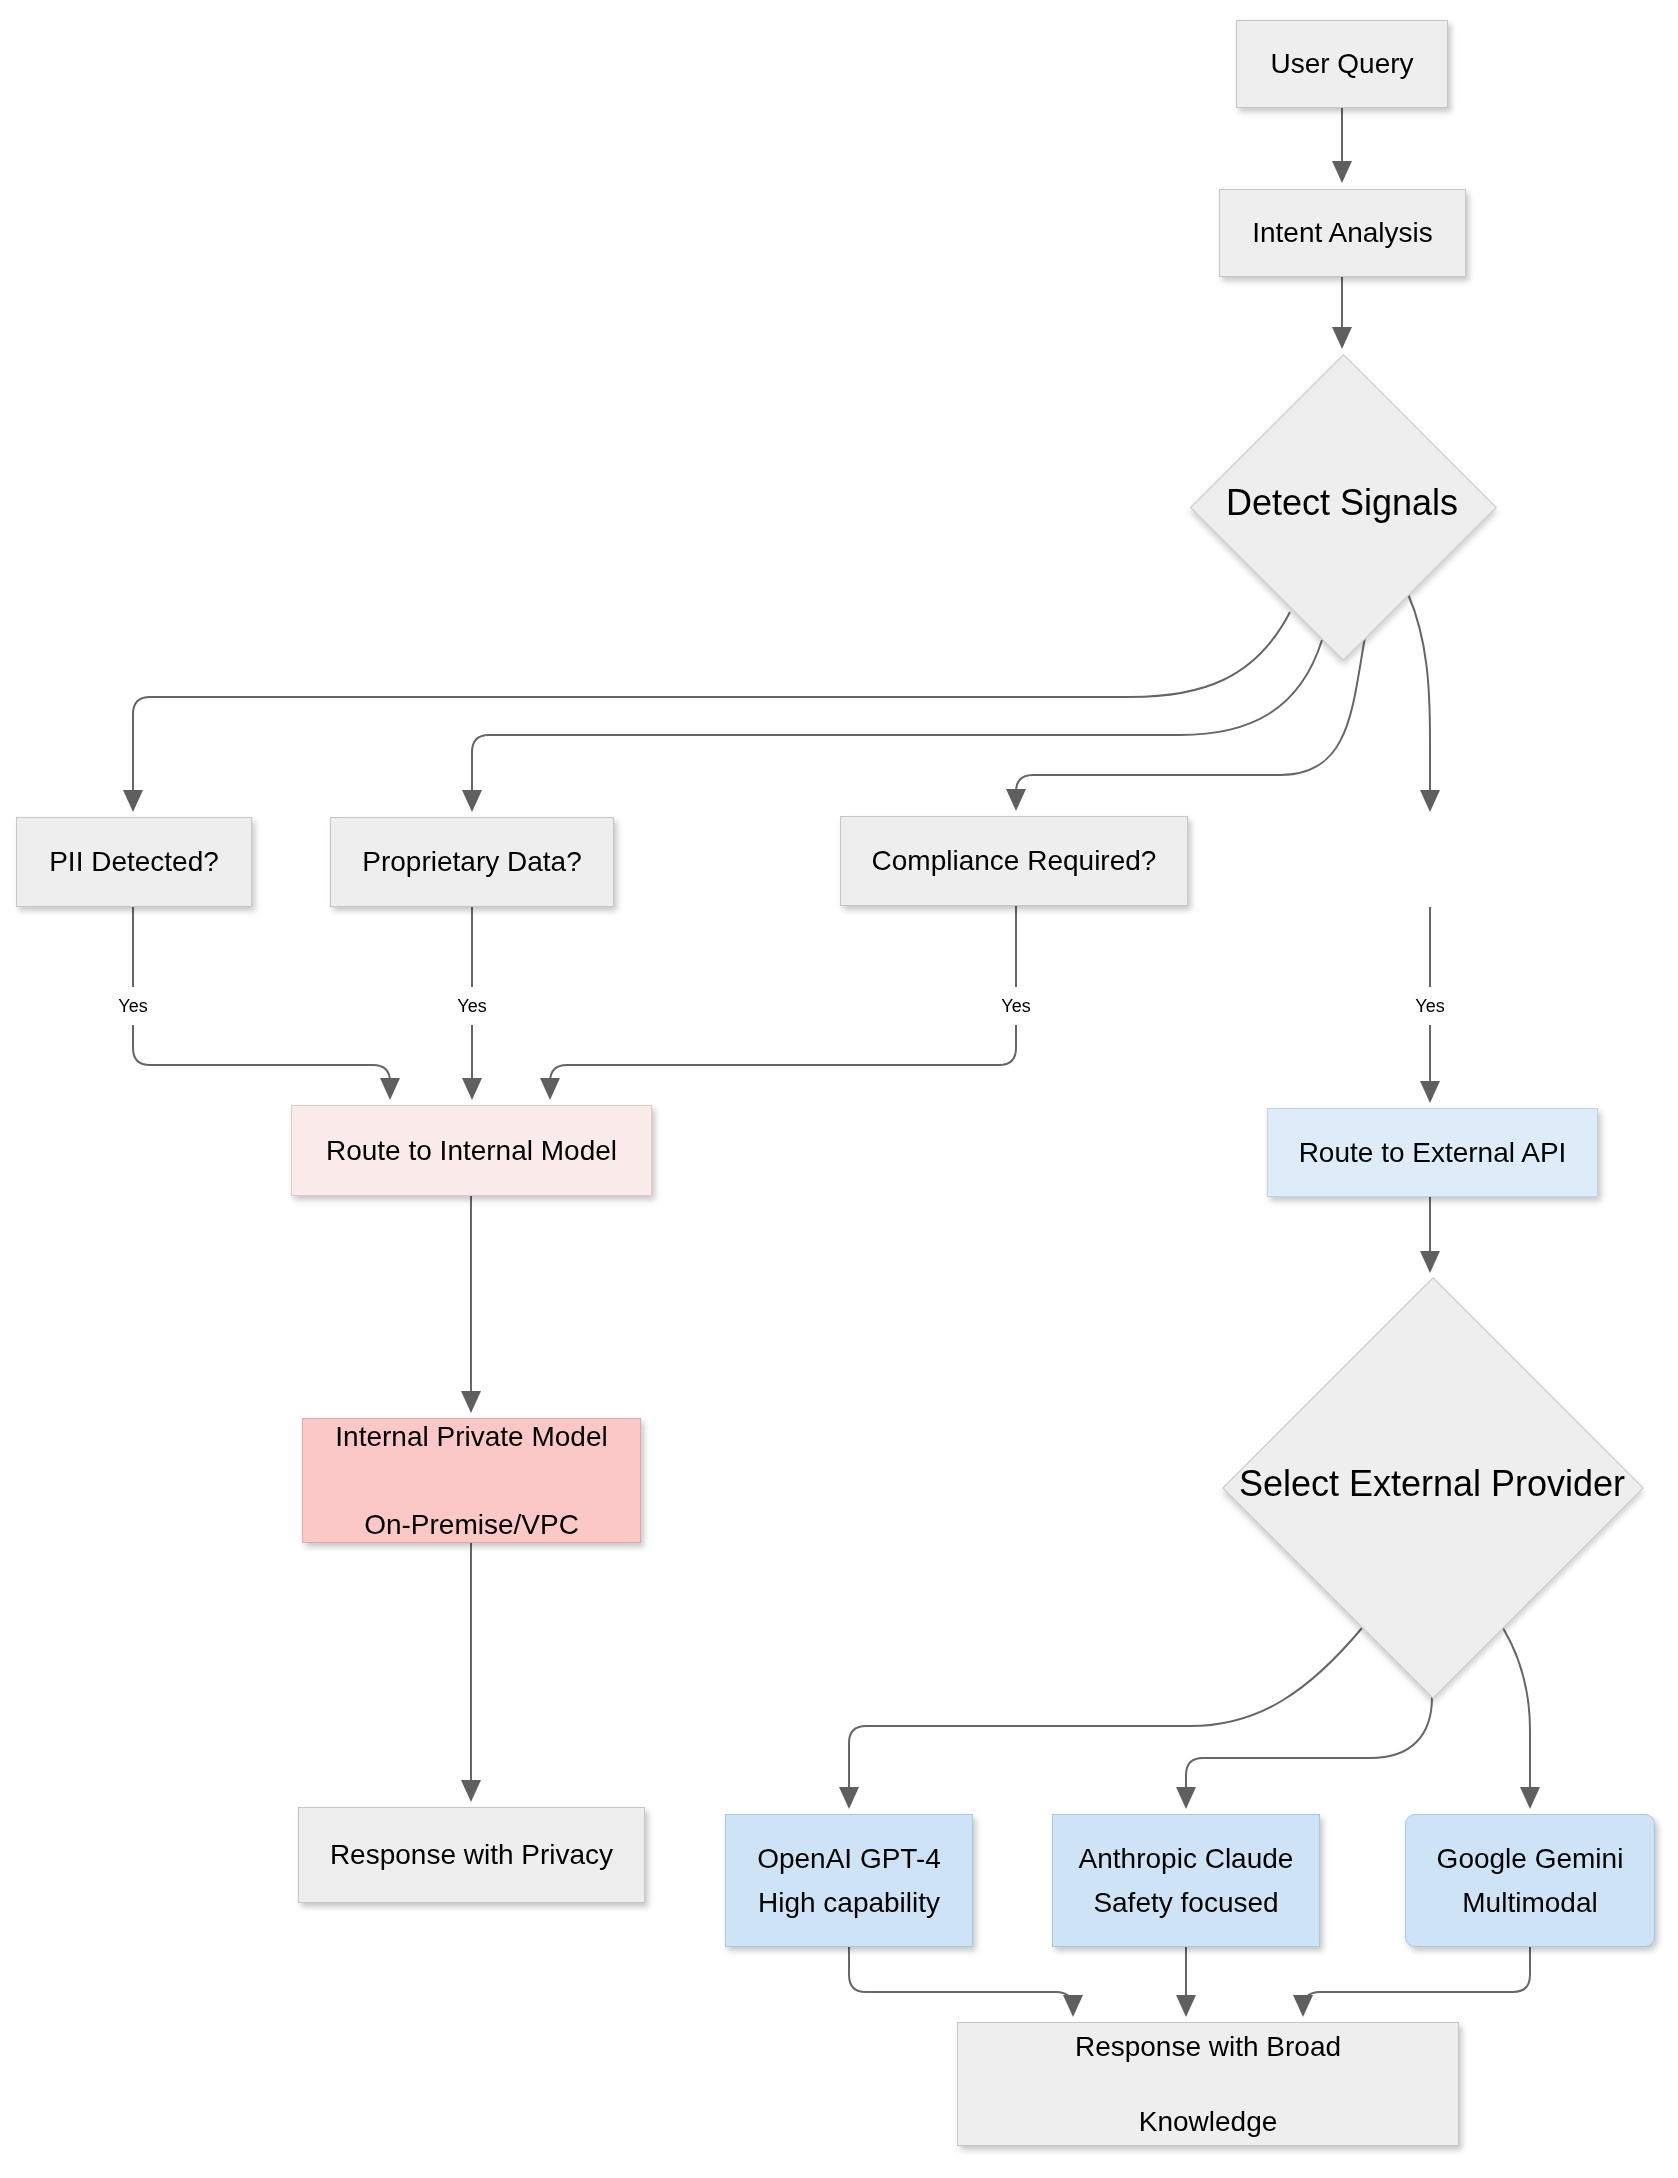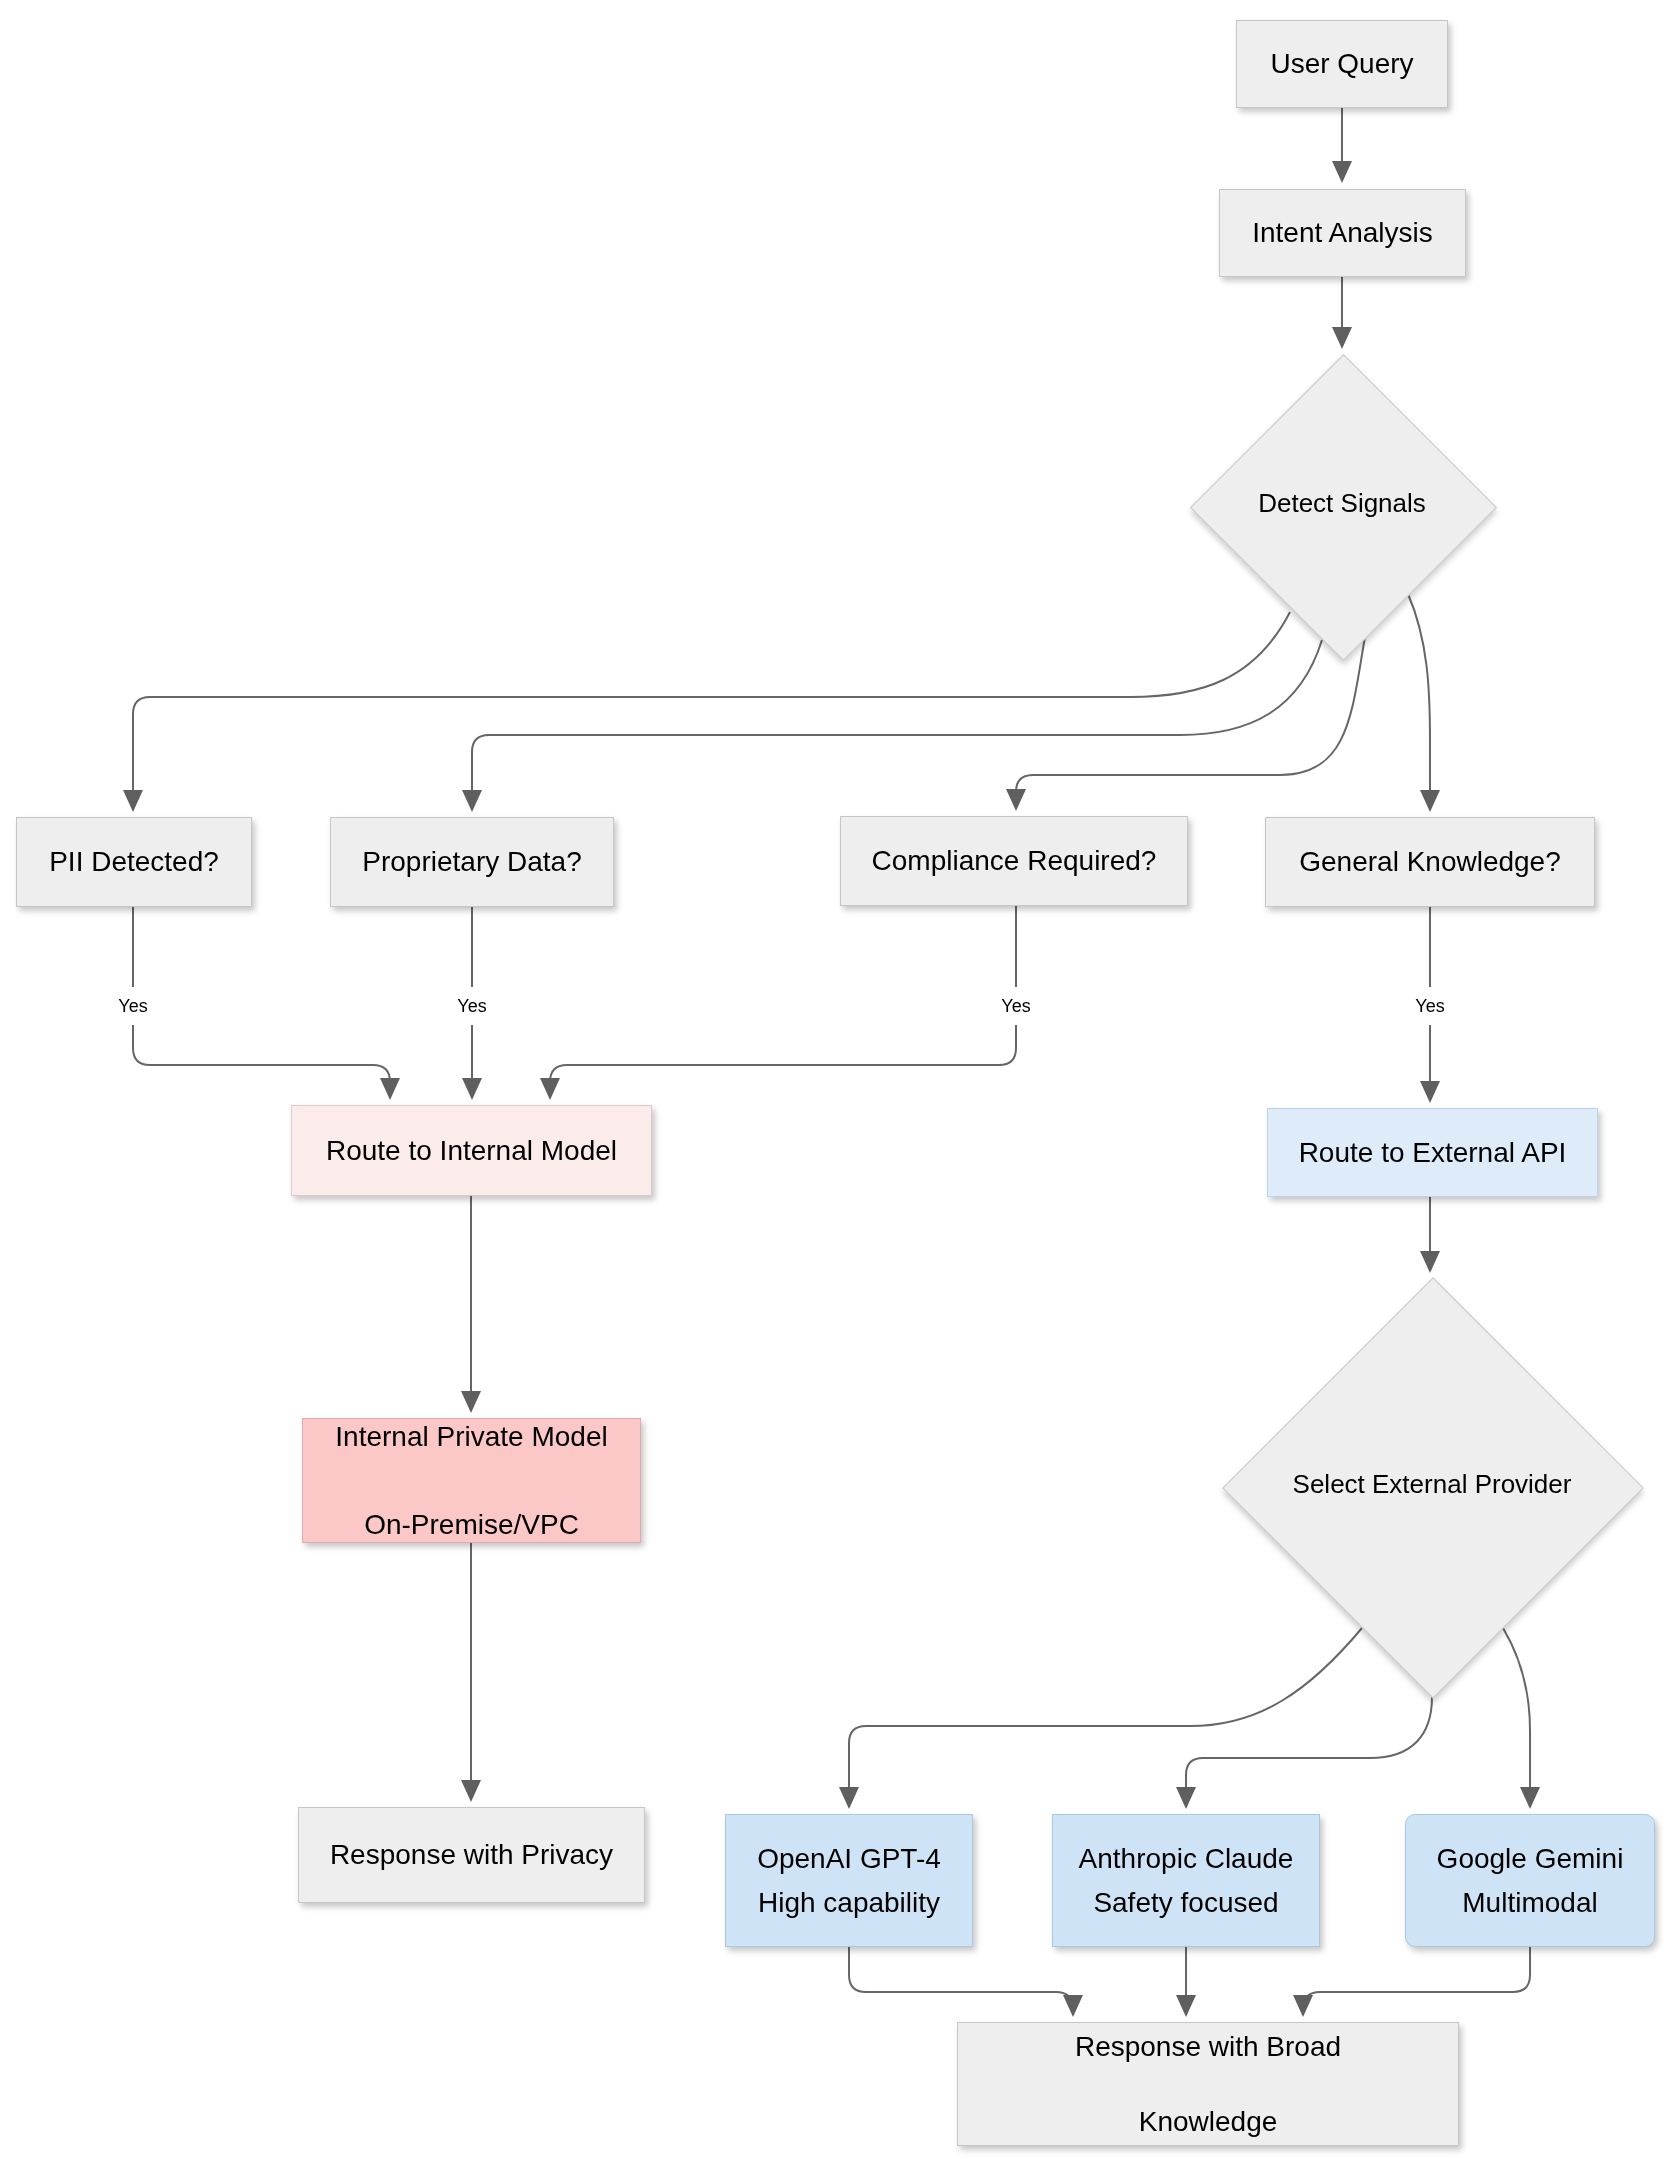--- a/index.html
+++ b/index.html
@@ -9,22 +9,22 @@
   }
   svg.edges{position:absolute;left:0;top:0;z-index:1;}
   .diamond{
     position:absolute;z-index:2;transform:rotate(45deg);
     background:#eeeeee;border:1.6px solid #c9c9c9;
     box-shadow:3px 3px 6px rgba(0,0,0,0.20);
   }
   #diamond-detect{left:1235px;top:399px;width:215px;height:215px;}
   #diamond-select{left:1284px;top:1339px;width:296px;height:296px;}
   .diamond-label{
-    position:absolute;z-index:4;display:flex;align-items:flex-start;justify-content:center;
-    font-size:26px;white-space:nowrap;
+    position:absolute;z-index:4;display:flex;align-items:flex-end;justify-content:center;
+    font-size:36px;white-space:nowrap;
   }
   #label-detect{left:1192px;top:488px;width:300px;height:36px;}
   #label-select{left:1222px;top:1469px;width:420px;height:36px;}
   .node{
     position:absolute;z-index:3;display:flex;flex-direction:column;
     align-items:center;justify-content:center;text-align:center;
     font-size:28px;line-height:1.55;white-space:nowrap;
     background:#eeeeee;border:1.6px solid #c6c6c6;
     box-shadow:3px 4px 6px rgba(0,0,0,0.22);
     box-sizing:border-box;
@@ -112,23 +112,20 @@
 
   <div class="node" id="n-pii">
     <span>PII Detected?</span>
   </div>
   <div class="node" id="n-prop">
     <span>Proprietary Data?</span>
   </div>
   <div class="node" id="n-comp">
     <span>Compliance Required?</span>
   </div>
-  <div class="node" id="n-gen">
-    <span>General Knowledge?</span>
-  </div>
 
   <div class="edge-label" id="yes-pii">
     <span>Yes</span>
   </div>
   <div class="edge-label" id="yes-prop">
     <span>Yes</span>
   </div>
   <div class="edge-label" id="yes-comp">
     <span>Yes</span>
   </div>

